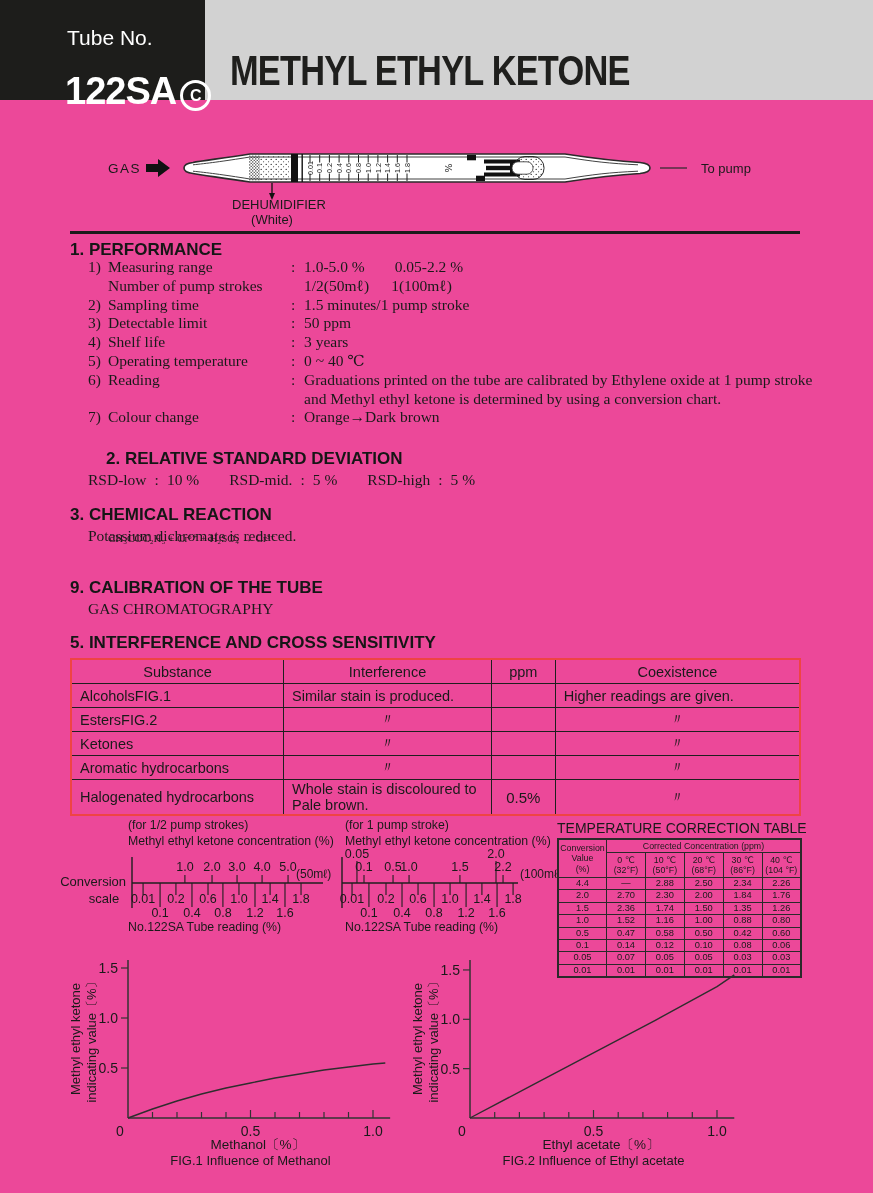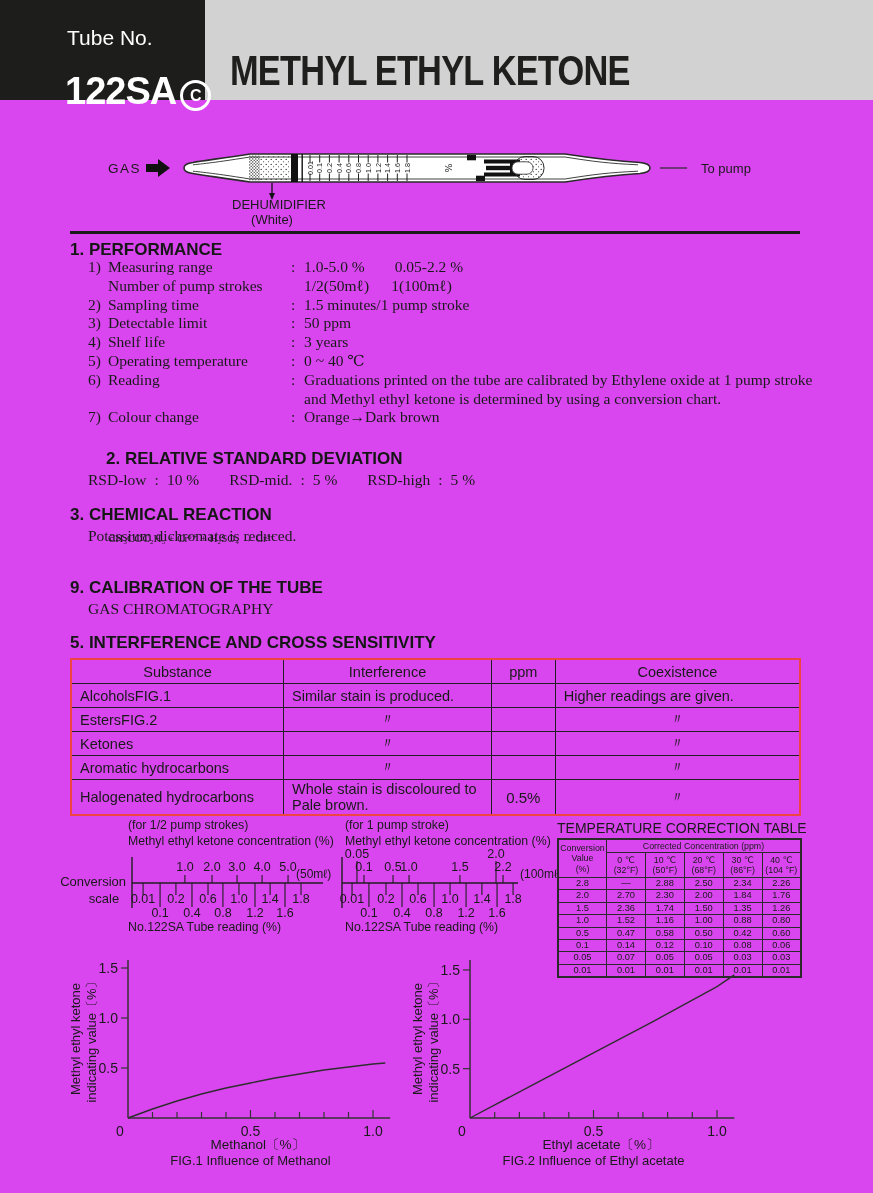--- a/index.html
+++ b/index.html
@@ -1,16 +1,16 @@
 <!DOCTYPE html>
 <html><head>
 <meta charset="utf-8">
 <style>
   html,body{margin:0;padding:0;background:#fff;}
-  .page{position:relative;width:873px;height:1193px;background:#d946ef;overflow:hidden;
+  .page{position:relative;width:873px;height:1193px;background:#ec4899;overflow:hidden;
         font-family:"Liberation Serif","DejaVu Serif",serif;color:#1a1a1a;}
   .abs{position:absolute;}
   .sans{font-family:"Liberation Sans","DejaVu Sans",sans-serif;}
   
   .black-box{left:0;top:0;width:205px;height:100px;background:#1d1d1b;}
   .gray-bar{left:205px;top:0;width:668px;height:100px;background:#d2d2d2;}
   .tube-no-label{left:67px;top:26px;font-size:21px;color:#fff;}
   .tube-no{left:65px;top:50px;color:#fff;font-size:38px;font-weight:bold;letter-spacing:-1px;display:flex;align-items:center;margin-top:20px;}
   .c-circle{display:inline-block;width:25px;height:25px;border:3px solid #fff;border-radius:50%;
             font-size:16px;line-height:25px;text-align:center;letter-spacing:0;margin-left:4px;margin-top:7px;}
@@ -387,21 +387,21 @@
             <div>(86°F)</div>
           </th>
         <th class="h2">
             <div>40 ℃</div>
             <div>(104 °F)</div>
           </th>
       </tr>
     </thead>
     <tbody id="temp-tbody">
         <tr>
-          <td>2.8</td>
+          <td>4.4</td>
           <td>—</td>
           <td>2.88</td>
           <td>2.50</td>
           <td>2.34</td>
           <td>2.26</td>
         </tr>
         <tr>
           <td>2.0</td>
           <td>2.70</td>
           <td>2.30</td>

